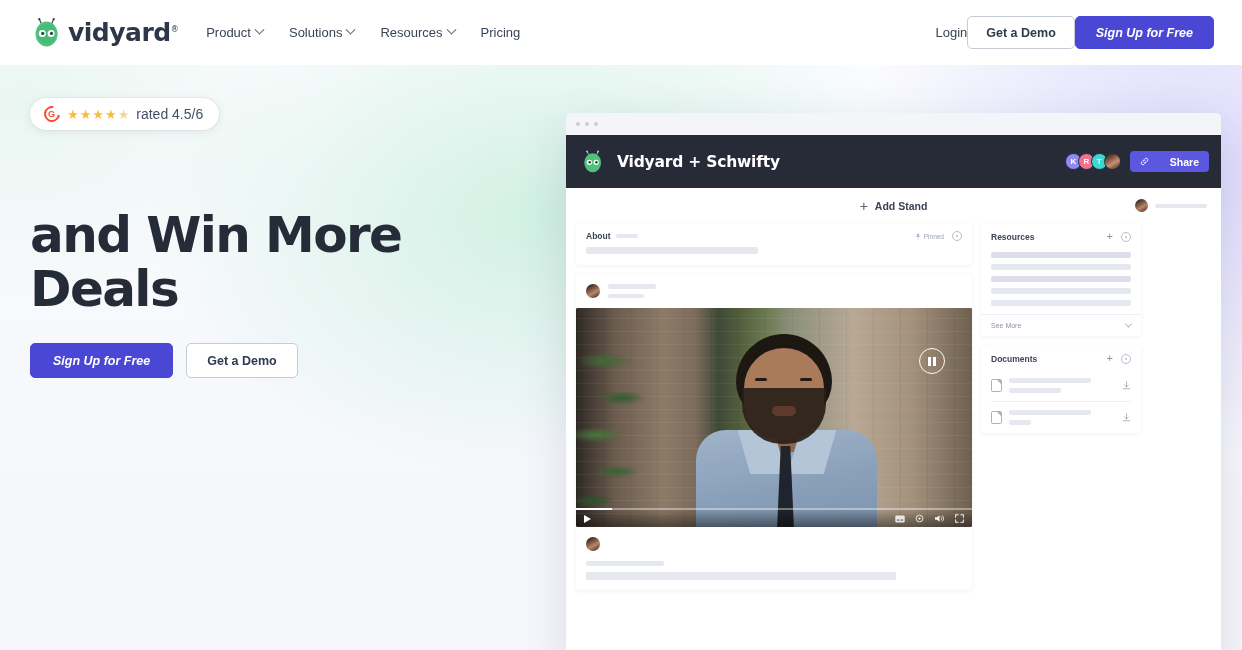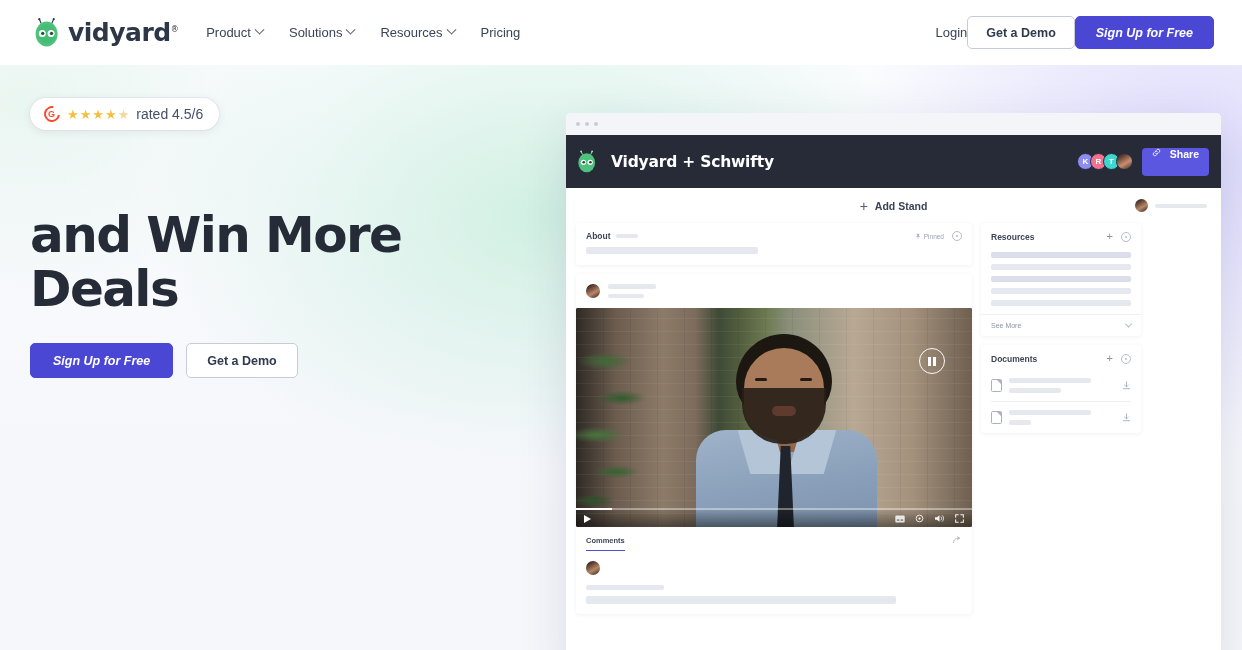--- a/index.html
+++ b/index.html
@@ -121,41 +121,41 @@
     overflow: hidden; z-index: 12;
   }
   .mock-chrome {
     height: 22px; background: #f4f5f8;
     display: flex; align-items: center; padding-left: 10px; gap: 5px;
   }
   .dot { width: 4px; height: 4px; border-radius: 50%; background: #c9ccd6; }
 
   .mock-header {
     height: 53px; background: #272b38;
-    display: flex; align-items: center; padding: 0 12px 0 8px;
+    display: flex; align-items: center; padding: 0 12px 0 14px;
   }
   .mh-logo { width: 26px; height: 26px; position: relative; flex: none; }
   .mh-title {
     color: #fff; font-size: 15.5px; font-weight: 600; margin-left: 11px;
     font-family: "DejaVu Sans", sans-serif; letter-spacing: -0.2px;
   }
   .mh-right { margin-left: auto; display: flex; align-items: center; gap: 9px; }
   .avatars { display: flex; }
   .av {
     width: 17px; height: 17px; border-radius: 50%;
     display: flex; align-items: center; justify-content: center;
     font-size: 8px; font-weight: 700; color: #fff;
     margin-left: -4px; border: 1.5px solid #272b38;
   }
   .av:first-child { margin-left: 0; }
   .av-photo { background: linear-gradient(150deg,#5a3a2e 20%,#c98f72 60%,#3a2a22 100%); }
   .share-btn {
     background: #5b57e0; color: #fff; font-size: 10.5px; font-weight: 600;
-    border-radius: 4px; height: 28px; padding: 0 10px;
-    display: flex; align-items: flex-start; gap: 9px; cursor: pointer;
+    border-radius: 4px; height: 21px; padding: 0 10px;
+    display: flex; align-items: center; gap: 21px; cursor: pointer;
   }
 
   .mock-toolbar {
     height: 35px; display: flex; align-items: center;
     padding: 0 14px; position: relative;
   }
   .add-video {
     position: absolute; left: 50%; transform: translateX(-50%);
     display: flex; align-items: center; gap: 7px;
     font-size: 10.5px; color: #3a4254; font-weight: 600; cursor: pointer;
@@ -538,26 +538,20 @@
                 <path d="M10.5 4.5a3.4 3.4 0 0 1 0 5" stroke="#fff" stroke-width="1.3" fill="none" stroke-linecap="round"></path>
                 <path d="M12.6 2.6a6 6 0 0 1 0 8.8" stroke="#fff" stroke-width="1.3" fill="none" stroke-linecap="round"></path>
               </svg>
               <svg class="vc-ico" width="9" height="9" viewBox="0 0 14 14">
                 <path d="M1 5V1h4M13 5V1H9M1 9v4h4M13 9v4H9" stroke="#fff" stroke-width="1.6" fill="none" stroke-linecap="round"></path>
               </svg>
             </div>
           </div>
         </div>
 
-        <div class="comments-head">
-          <span class="tab-comments">Comments</span>
-          <svg class="reply-ico" width="9" height="8" viewBox="0 0 14 12">
-            <path d="M1 10c0-5 4-7 9-7M7 1l3 2.2L7 5.6" stroke="#9aa2b4" stroke-width="1.2" fill="none" stroke-linecap="round" stroke-linejoin="round"></path>
-          </svg>
-        </div>
 
         <div class="comment-row">
           <span class="c-avatar"></span>
         </div>
         <div style="padding:0 10px 10px 10px;">
           <div class="skel" style="width:78px;height:5px;"></div>
           <div class="skel" style="width:310px;height:8px;margin-top:6px;"></div>
         </div>
       </div>
     </div>

